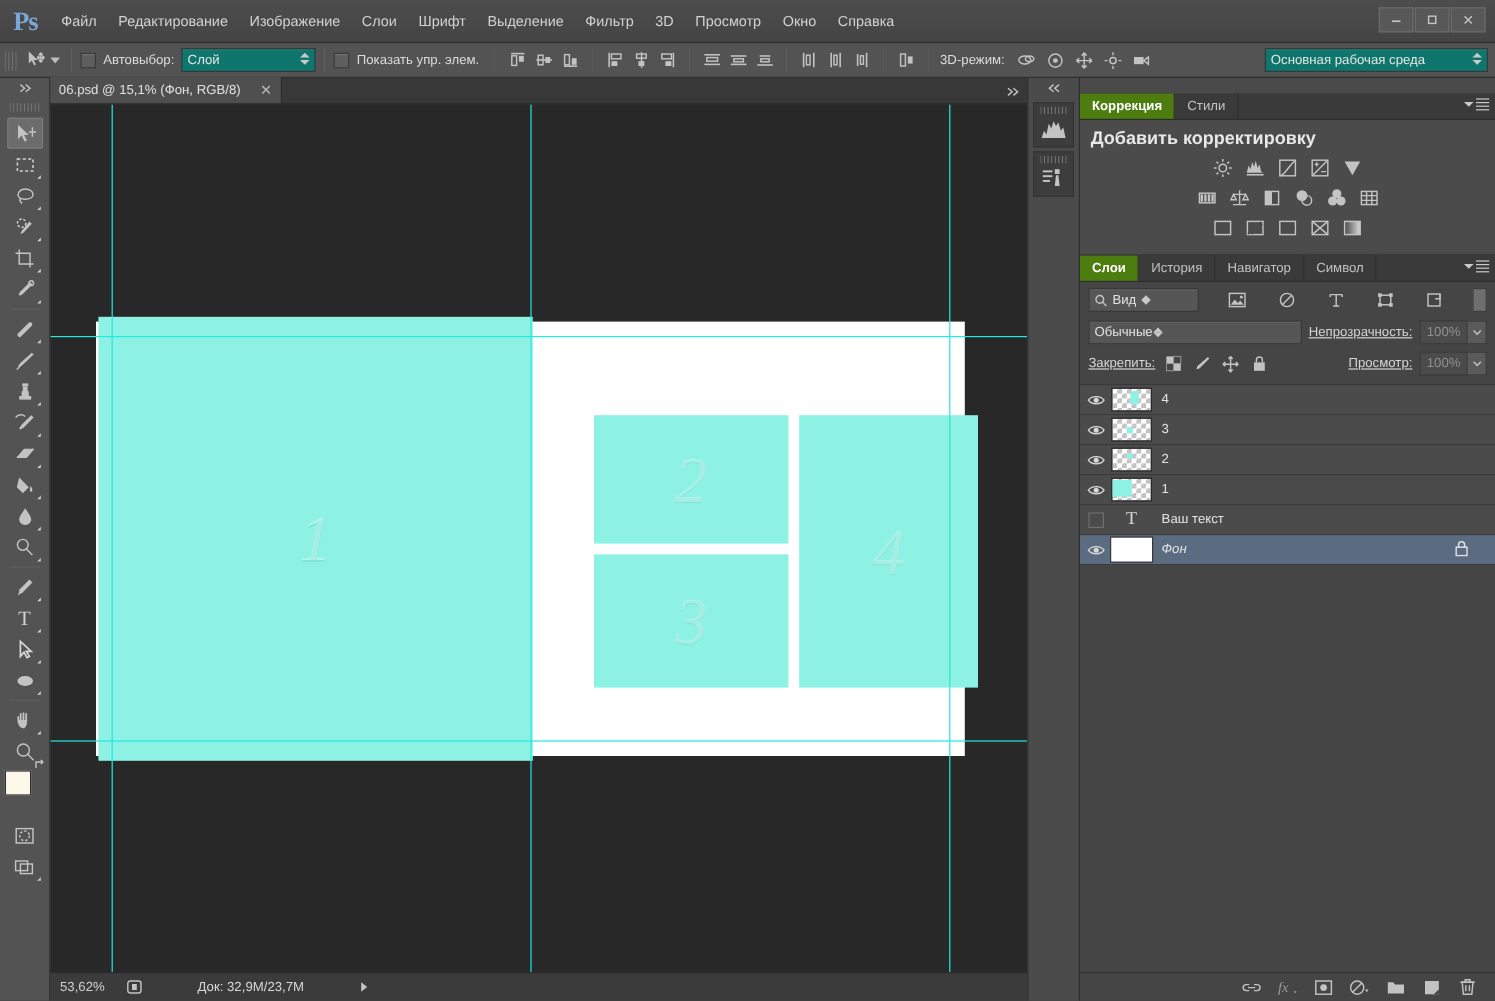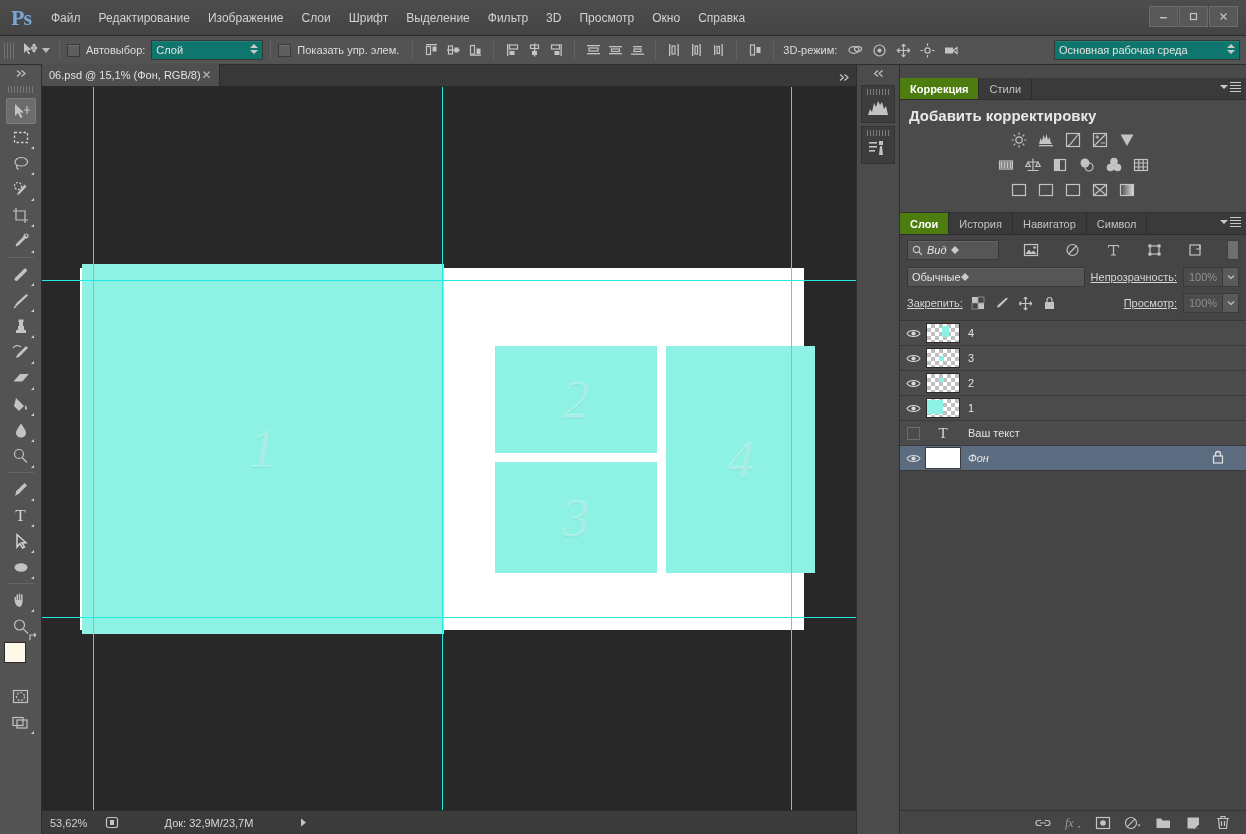--- a/index.html
+++ b/index.html
@@ -100,21 +100,21 @@
     background: #8df2e3; border: 1px solid #2b2b2b; z-index: -1; }
   #sw-swap { position: absolute; right: -2px; top: -10px; font-size: 11px; color: #c8c8c8; }
 
   
   #tabbar {
     position: absolute; left: 42px; top: 65px; width: 814px; height: 22px;
     background: #383838; border-bottom: 1px solid #2a2a2a; display: flex; align-items: flex-end;
   }
   #doc-tab {
     height: 22px; background: #4f4f4f; border-right: 1px solid #2a2a2a;
-    display: flex; align-items: center; padding: 0 7px; gap: 1px;
+    display: flex; align-items: center; padding: 0 7px; gap: 16px;
     font-size: 11px; color: #e0e0e0; cursor: pointer;
   }
   #tab-close { font-size: 12px; color: #b8b8b8; cursor: pointer; }
   #tabbar-collapse { margin-left: auto; padding: 0 6px 2px; color: #b0b0b0; cursor: pointer; }
 
   
   #canvas-area {
     position: absolute; left: 42px; top: 87px; width: 814px; height: 723px;
     background: #282828; overflow: hidden;
   }
@@ -168,21 +168,21 @@
   .pm-tri { width: 0; height: 0; border-left: 4px solid transparent;
     border-right: 4px solid transparent; border-top: 4px solid #c9c9c9; margin-right: 1px; }
 
   #adjust-panel { background: #4b4b4b; padding: 5px 0 7px; border-bottom: 1px solid #333; }
   #adjust-title { font-size: 15px; color: #e8e8e8; font-weight: bold; padding: 2px 0 6px 9px; }
   .adj-row { display: flex; justify-content: center; gap: 5px; margin-bottom: 5px; }
   .adj-btn { width: 22px; height: 20px; display: flex; align-items: center;
     justify-content: center; cursor: pointer; border-radius: 2px; }
 
   #layers-panel { background: #454545; }
-  #layers-filter { display: flex; align-items: center; padding: 5px 7px 4px; gap: 22px; font-style: italic; }
+  #layers-filter { display: flex; align-items: center; padding: 5px 7px 4px; gap: 22px; }
   #filter-select {
     width: 96px; height: 20px; background: #565656; border: 1px solid #383838;
     box-shadow: inset 0 1px 0 rgba(255,255,255,.08);
     display: flex; align-items: center; padding: 0 4px; gap: 4px;
     font-size: 11px; color: #e2e2e2; position: relative; cursor: pointer;
   }
   .filter-icn { width: 20px; height: 20px; display: flex; align-items: center;
     justify-content: center; cursor: pointer; }
   #filter-toggle { width: 12px; height: 20px; margin-left: auto; background: #6f6f6f;
     border: 1px solid #3d3d3d; cursor: pointer; }

